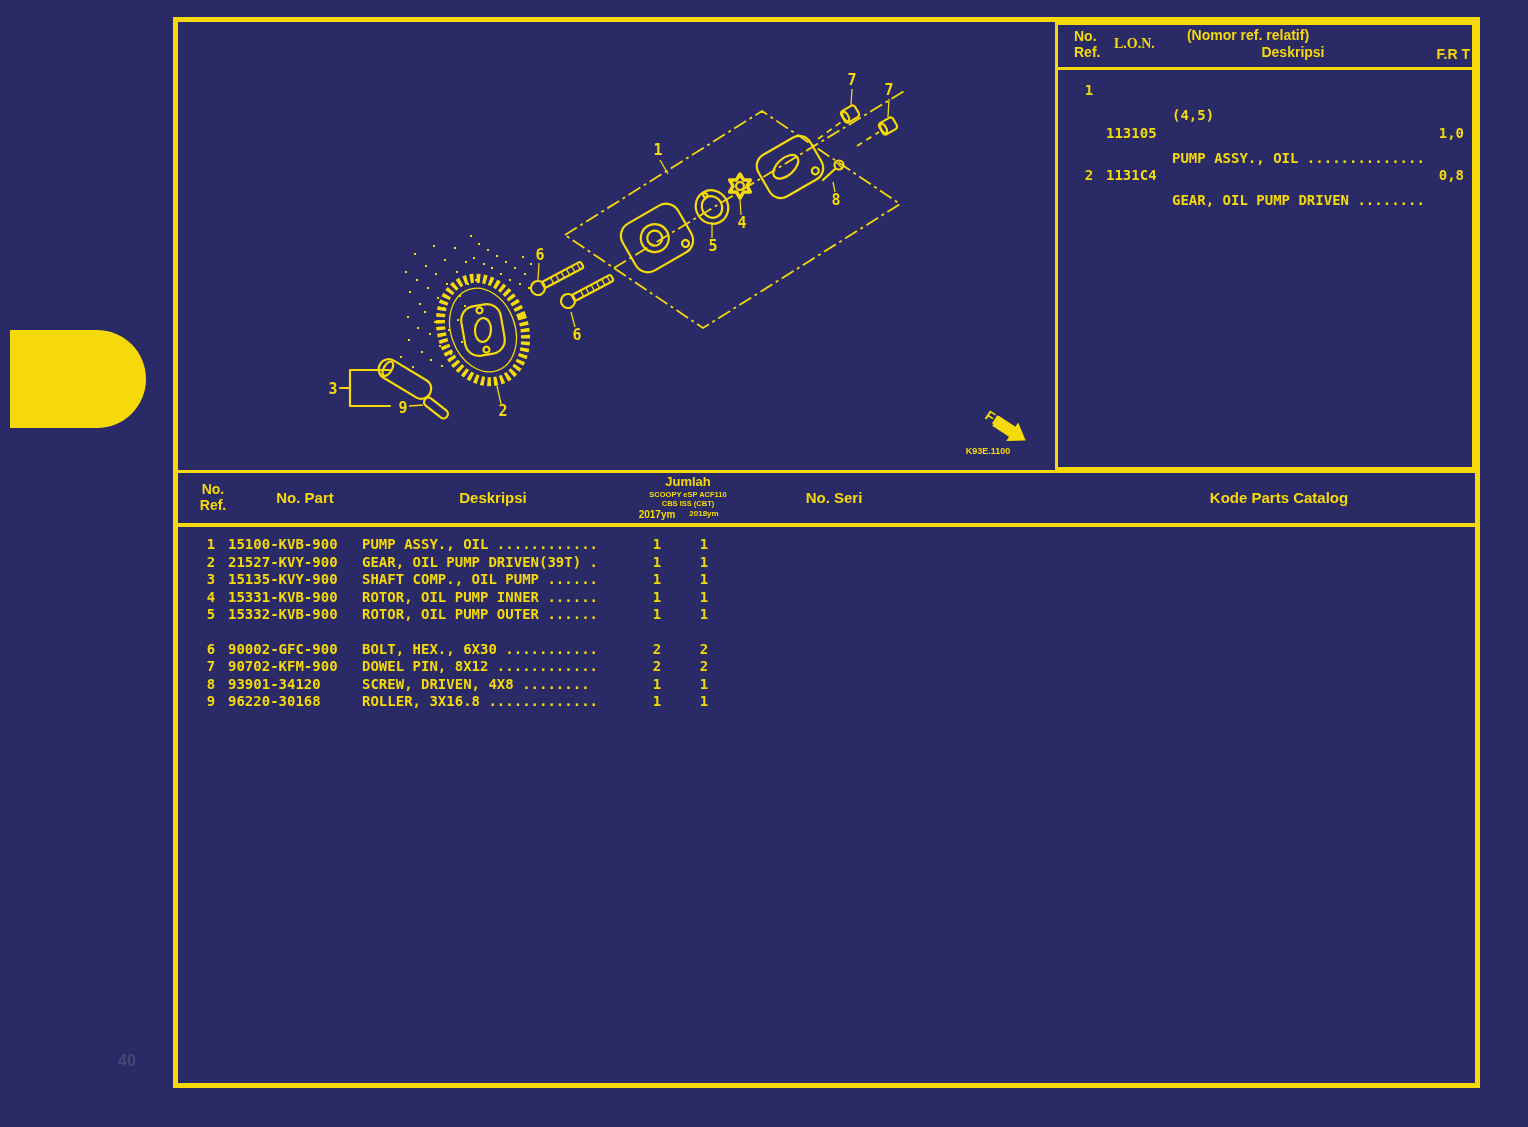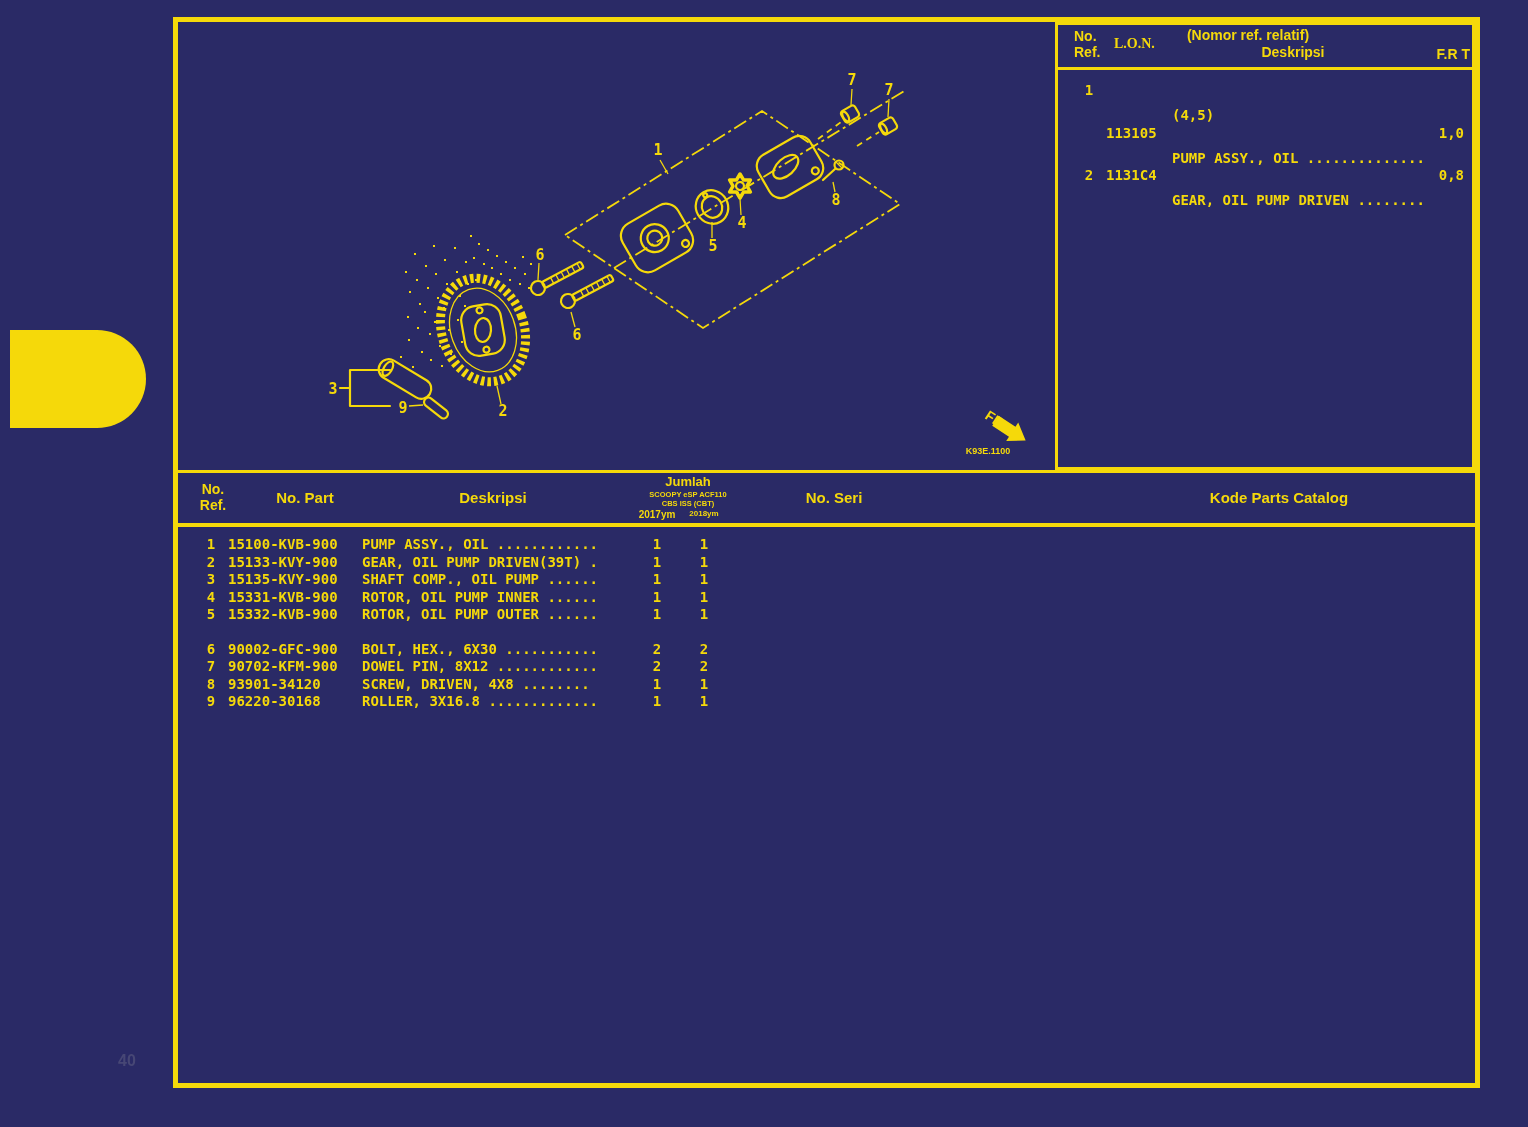--- a/index.html
+++ b/index.html
@@ -260,21 +260,21 @@
   <div class="pbody">
     <div class="prow">
       <span class="pc-ref">1</span>
       <span class="pc-part">15100-KVB-900</span>
       <span class="pc-desc">PUMP ASSY., OIL ............</span>
       <span class="pc-q1">1</span>
       <span class="pc-q2">1</span>
     </div>
     <div class="prow">
       <span class="pc-ref">2</span>
-      <span class="pc-part">15133-KVY-900</span>
+      <span class="pc-part">21527-KVY-900</span>
       <span class="pc-desc">GEAR, OIL PUMP DRIVEN(39T) .</span>
       <span class="pc-q1">1</span>
       <span class="pc-q2">1</span>
     </div>
     <div class="prow">
       <span class="pc-ref">3</span>
       <span class="pc-part">15135-KVY-900</span>
       <span class="pc-desc">SHAFT COMP., OIL PUMP ......</span>
       <span class="pc-q1">1</span>
       <span class="pc-q2">1</span>

